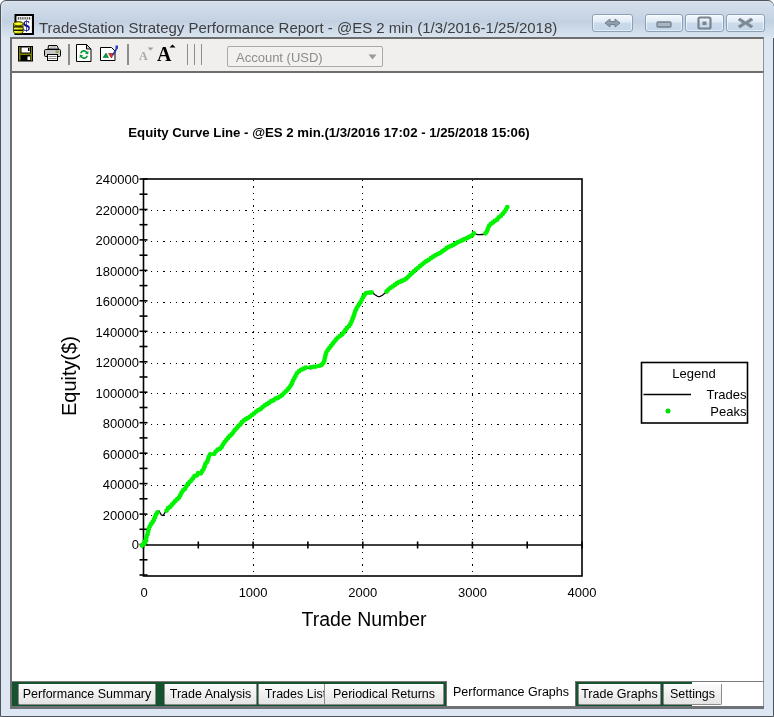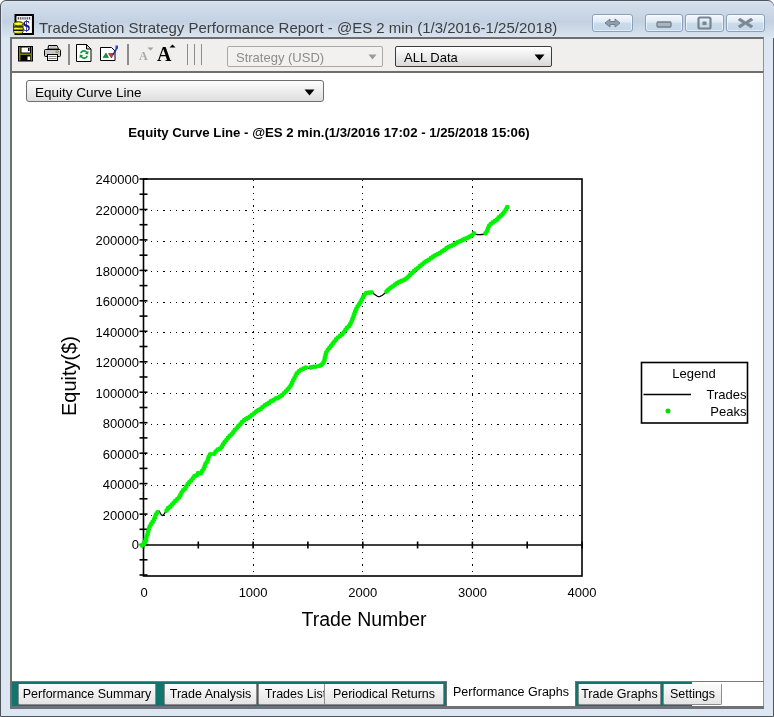--- a/index.html
+++ b/index.html
@@ -18,21 +18,21 @@
   box-shadow:inset 0 0 0 1px rgba(255,255,255,0.55); }
 
 #toolbar { position:absolute; left:9px; top:36px; width:754px; height:34px;
   background:#f0efee; border:2px solid #6e6e6e; border-right:1px solid #8f9499; border-bottom:none; }
 .vsep { position:absolute; top:5px; width:1.5px; height:21px; background:#8c8c8c; }
 .ddl { position:absolute; height:21px; font-size:13px; }
 
 #content { position:absolute; left:9px; top:70px; width:754px; height:638px;
   background:#fff; border:2px solid #6e6e6e; border-right:1px solid #8f9499; border-bottom:none; }
 
-#tabstrip { position:absolute; left:11px; top:680px; width:680px; height:25px; background:#0f766e; }
+#tabstrip { position:absolute; left:11px; top:680px; width:680px; height:25px; background:#14532d; }
 .tab { position:absolute; top:3px; height:21px; background:linear-gradient(#fcfcfc, #e4e4e4);
   border:1px solid #8c8c8c; border-top:none; border-radius:0 0 2px 2px;
   font-size:12.5px; color:#000; text-align:center; line-height:20px; }
 #tab-active { position:absolute; top:0px; height:26px; background:#ffffff;
   border:1px solid #707070; border-top:none; border-radius:0 0 2px 2px; z-index:5;
   font-size:12.5px; text-align:center; line-height:22px; }
 </style>
 </head>
 <body>
 <div id="win">
@@ -127,41 +127,29 @@
 
     <div style="position:absolute;left:145px;top:4px;font-size:20px;font-weight:bold;color:#000;font-family:'Liberation Serif',serif;">A</div>
     <svg style="position:absolute;left:157px;top:5px" width="7" height="4" viewBox="0 0 7 4">
         <path d="M0.5 3.5 L6.5 3.5 L3.5 0.5 Z" fill="#000"></path>
       </svg>
     <div class="vsep" style="left:174.5px;"></div>
     <div class="vsep" style="left:181.5px;"></div>
     <div class="vsep" style="left:188.5px;"></div>
 
     <div class="ddl" style="left:215px; top:7px; width:156px; border:1px solid #a9a9a9; background:#f2f1f0; color:#8c8c8c; border-radius:2px;">
-      <span style="position:absolute;left:8px;top:3px;">Strategy (USD)</span>
+      <span style="position:absolute;left:8px;top:3px;">Account (USD)</span>
       <svg style="position:absolute;right:5px;top:7px" width="9" height="6" viewBox="0 0 9 6">
           <path d="M0.5 0.5 L8.5 0.5 L4.5 5.5 Z" fill="#9a9a9a"></path>
         </svg>
     </div>
 
-    <div class="ddl" style="left:383px; top:7px; width:157px; border:1px solid #3c3c3c; background:linear-gradient(#ffffff,#e8e8e8 60%,#d8d8d8); color:#000; border-radius:2px;">
-      <span style="position:absolute;left:8px;top:3px;">ALL Data</span>
-      <svg style="position:absolute;right:6px;top:7px" width="11" height="7" viewBox="0 0 11 7">
-          <path d="M0.5 0.5 L10.5 0.5 L5.5 6.5 Z" fill="#000"></path>
-        </svg>
-    </div>
   </div>
   <div id="content">
 
-    <div class="ddl" style="left:14px; top:7px; width:298px; height:22px; border:1px solid #6e6e6e; background:linear-gradient(#fdfdfd,#ececec 55%,#dedede); color:#000; border-radius:3px;">
-      <span style="position:absolute;left:8px;top:3.5px;font-size:13.5px;">Equity Curve Line</span>
-      <svg style="position:absolute;right:8px;top:8px" width="11" height="7" viewBox="0 0 11 7">
-          <path d="M0.5 0.5 L10.5 0.5 L5.5 6.5 Z" fill="#000"></path>
-        </svg>
-    </div>
 
     <svg id="chart" style="position:absolute;left:0px;top:0px;" width="752" height="634" viewBox="11 72 752 634">
 
       <g stroke="#000" stroke-width="1" stroke-dasharray="1.3 5" shape-rendering="crispEdges">
         <line x1="143.5" y1="209.5" x2="581" y2="209.5"></line>
         <line x1="143.5" y1="240" x2="581" y2="240"></line>
         <line x1="143.5" y1="270.5" x2="581" y2="270.5"></line>
         <line x1="143.5" y1="301" x2="581" y2="301"></line>
         <line x1="143.5" y1="331.5" x2="581" y2="331.5"></line>
         <line x1="143.5" y1="362" x2="581" y2="362"></line>

